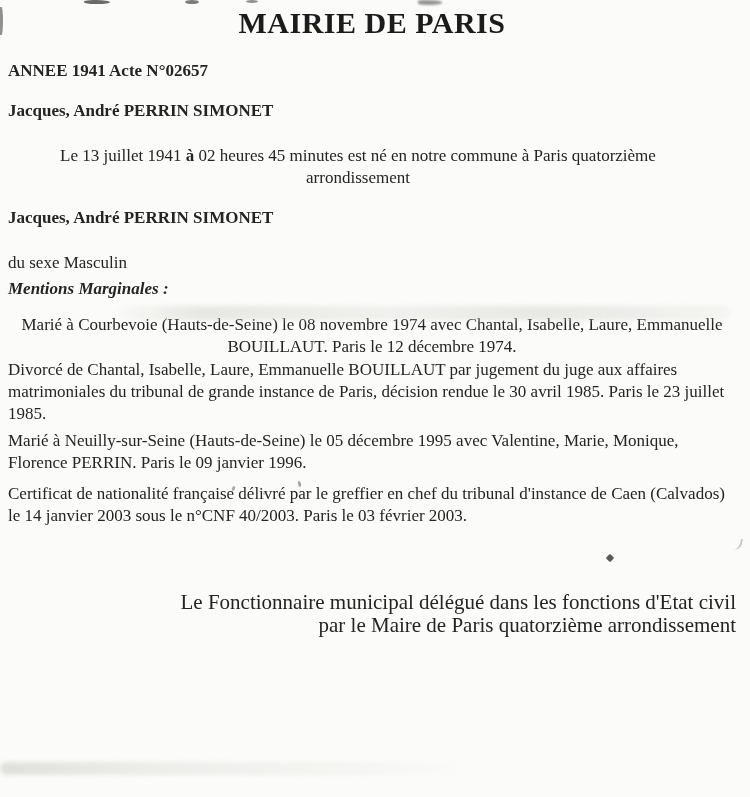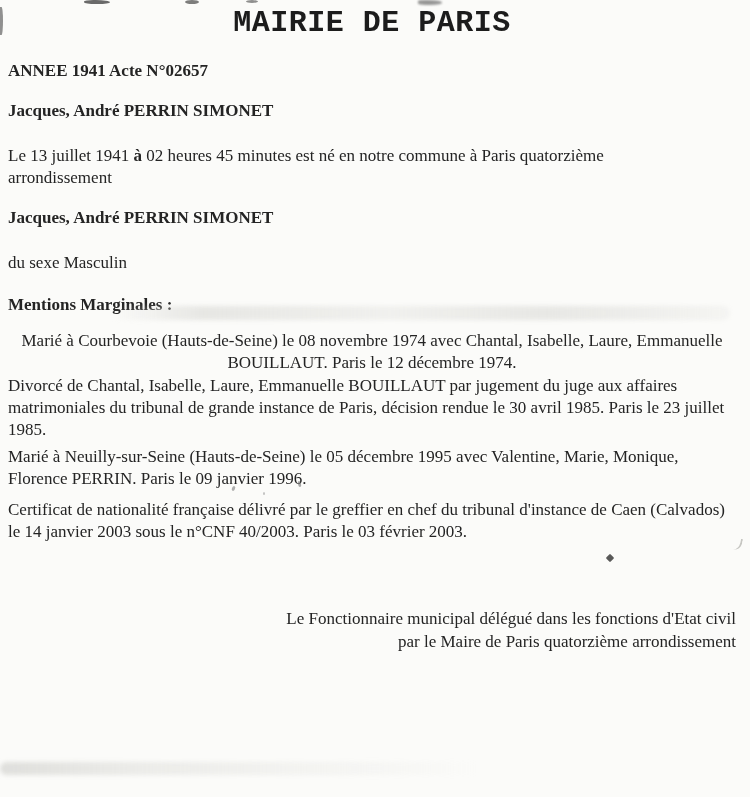--- a/index.html
+++ b/index.html
@@ -19,21 +19,20 @@
     box-sizing: border-box;
     padding: 6px 14px 0 8px;
   }
   .doc-title {
     text-align: center;
     font-weight: bold;
     font-size: 30px;
     line-height: 34px;
     color: #1c1c1c;
     letter-spacing: 0.5px;
-    font-family: Liberation Mono, monospace;
   }
   .doc-subtitle {
     text-align: center;
     font-weight: bold;
     font-size: 21px;
     line-height: 28px;
     color: #1c1c1c;
   }
   .acte-line {
     margin-top: 20px;
@@ -45,54 +44,56 @@
     margin-top: 18px;
     font-weight: bold;
     font-size: 17px;
     line-height: 22px;
   }
   .birth-para {
     margin-top: 23px;
     font-size: 17px;
     line-height: 22px;
     max-width: 700px;
+    text-align: center;
   }
   .birth-para .bold-a { font-weight: bold; }
   .name-line-2 {
     margin-top: 18px;
     font-weight: bold;
     font-size: 17px;
     line-height: 22px;
   }
   .sex-line {
     margin-top: 23px;
     font-size: 17px;
     line-height: 22px;
   }
   .mentions-heading {
-    margin-top: 20px;
+    margin-top: 4px;
     font-weight: bold;
     font-size: 17px;
     line-height: 22px;
+    font-style: italic;
   }
   .mention {
     margin: 0;
     font-size: 17px;
     line-height: 22px;
     max-width: 730px;
   }
   .mention:nth-of-type(1) { margin-top: 16px; }
   .mention:nth-of-type(2) { margin-top: 14px; text-align: center; }
   .mention:nth-of-type(3) { margin-top: 1px; }
   .mention:nth-of-type(4) { margin-top: 5px; }
   .mention:nth-of-type(5) { margin-top: 9px; }
   .footer {
     margin-top: 64px;
     text-align: right;
-    font-size: 17px;
+    font-size: 21px;
     line-height: 23px;
     padding-right: 0px;
   }
   
   .artifact { position: absolute; pointer-events: none; }
   .scan-mark-top-1 { left: 84px; top: 0; width: 26px; height: 4px; background: #3a3a3a; opacity: 0.75; border-radius: 40% 60% 50% 50%; }
   .scan-mark-top-2 { left: 185px; top: 0; width: 14px; height: 4px; background: #474747; opacity: 0.7; border-radius: 50%; }
   .scan-mark-top-3 { left: 246px; top: 0; width: 12px; height: 3px; background: #555; opacity: 0.65; border-radius: 50%; }
   .scan-mark-top-4 { left: 418px; top: 0; width: 24px; height: 5px; background: #444; opacity: 0.55; border-radius: 30% 70% 60% 40%; filter: blur(1px); }
   .scan-edge-left { left: 0; top: 7px; width: 3px; height: 28px; background: #4a4a4a; opacity: 0.6; border-radius: 0 50% 50% 0; }

